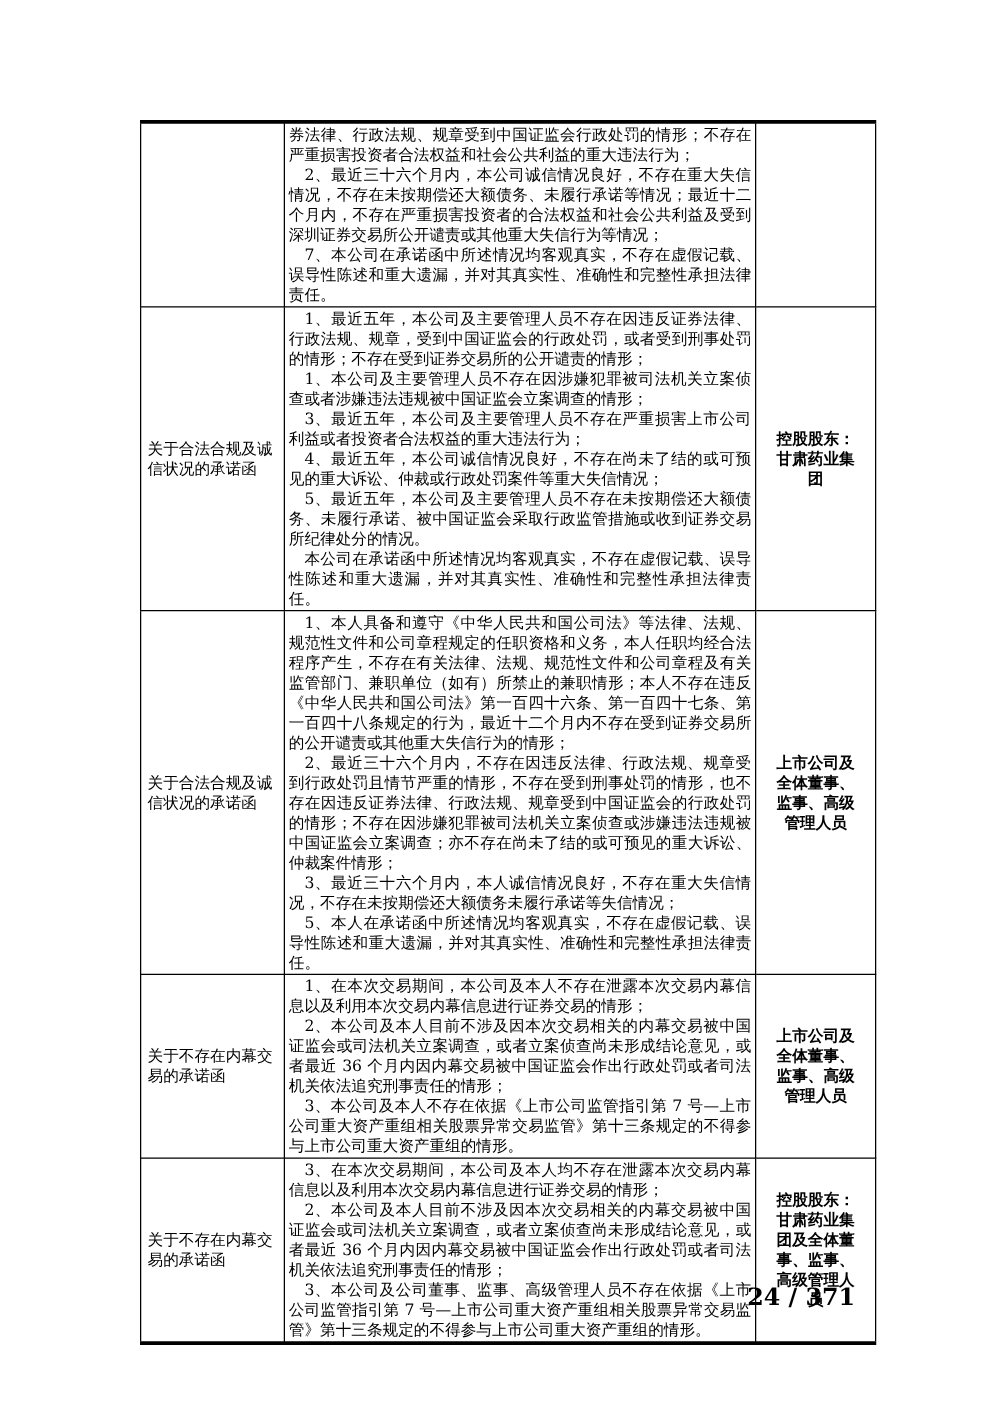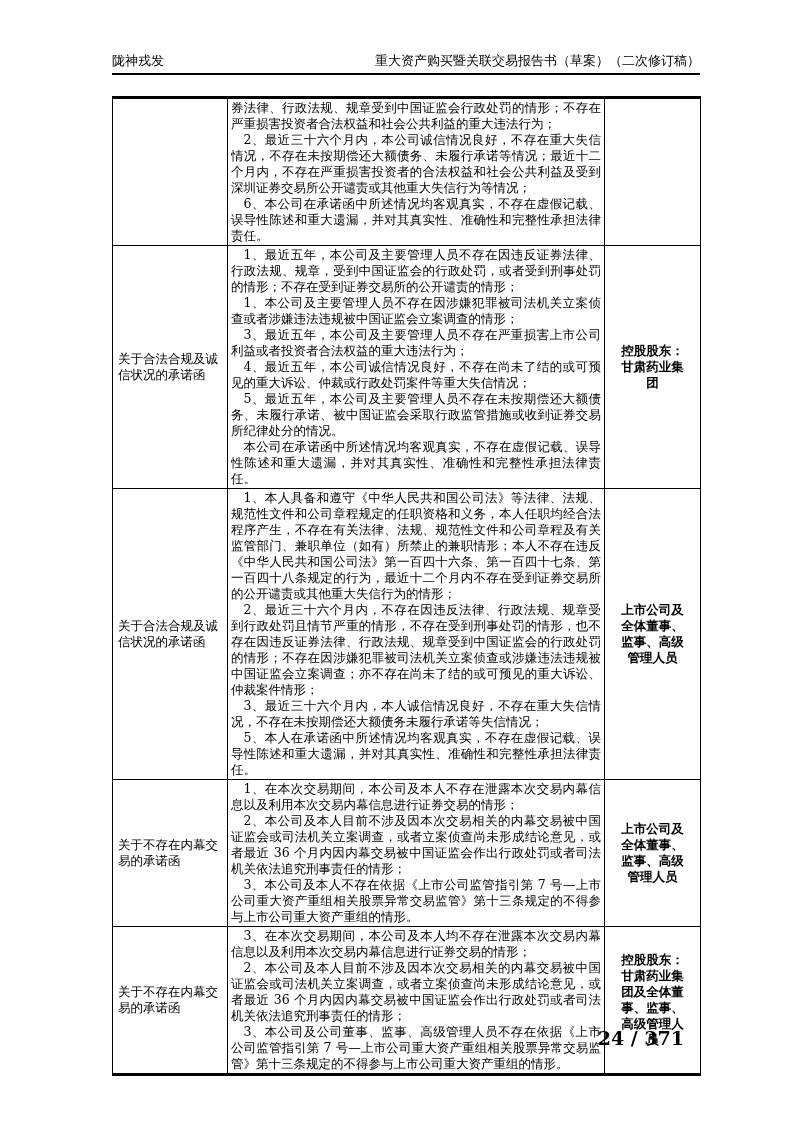--- a/index.html
+++ b/index.html
@@ -83,38 +83,34 @@
     text-align: right;
     font-size: 19px;
     font-weight: bold;
   }
 </style>
 </head>
 <body>
 
 <div class="page">
 
-  <div class="page-header">
-    <span class="hleft">陇神戎发</span>
-    <span class="hright">重大资产购买暨关联交易报告书（草案）（二次修订稿）</span>
-  </div>
 
   <table class="doc-table">
     <colgroup>
       <col class="col-label">
       <col class="col-content">
       <col class="col-party">
     </colgroup>
     <tbody>
       <tr>
         <td class="label-cell"></td>
         <td class="content-cell">
           <p class="cont">券法律、行政法规、规章受到中国证监会行政处罚的情形；不存在严重损害投资者合法权益和社会公共利益的重大违法行为；</p>
           <p>2、最近三十六个月内，本公司诚信情况良好，不存在重大失信情况，不存在未按期偿还大额债务、未履行承诺等情况；最近十二个月内，不存在严重损害投资者的合法权益和社会公共利益及受到深圳证券交易所公开谴责或其他重大失信行为等情况；</p>
-          <p>6、本公司在承诺函中所述情况均客观真实，不存在虚假记载、误导性陈述和重大遗漏，并对其真实性、准确性和完整性承担法律责任。</p>
+          <p>7、本公司在承诺函中所述情况均客观真实，不存在虚假记载、误导性陈述和重大遗漏，并对其真实性、准确性和完整性承担法律责任。</p>
         </td>
         <td class="party-cell"></td>
       </tr>
       <tr>
         <td class="label-cell">关于合法合规及诚信状况的承诺函</td>
         <td class="content-cell">
           <p>1、最近五年，本公司及主要管理人员不存在因违反证券法律、行政法规、规章，受到中国证监会的行政处罚，或者受到刑事处罚的情形；不存在受到证券交易所的公开谴责的情形；</p>
           <p>1、本公司及主要管理人员不存在因涉嫌犯罪被司法机关立案侦查或者涉嫌违法违规被中国证监会立案调查的情形；</p>
           <p>3、最近五年，本公司及主要管理人员不存在严重损害上市公司利益或者投资者合法权益的重大违法行为；</p>
           <p>4、最近五年，本公司诚信情况良好，不存在尚未了结的或可预见的重大诉讼、仲裁或行政处罚案件等重大失信情况；</p>

